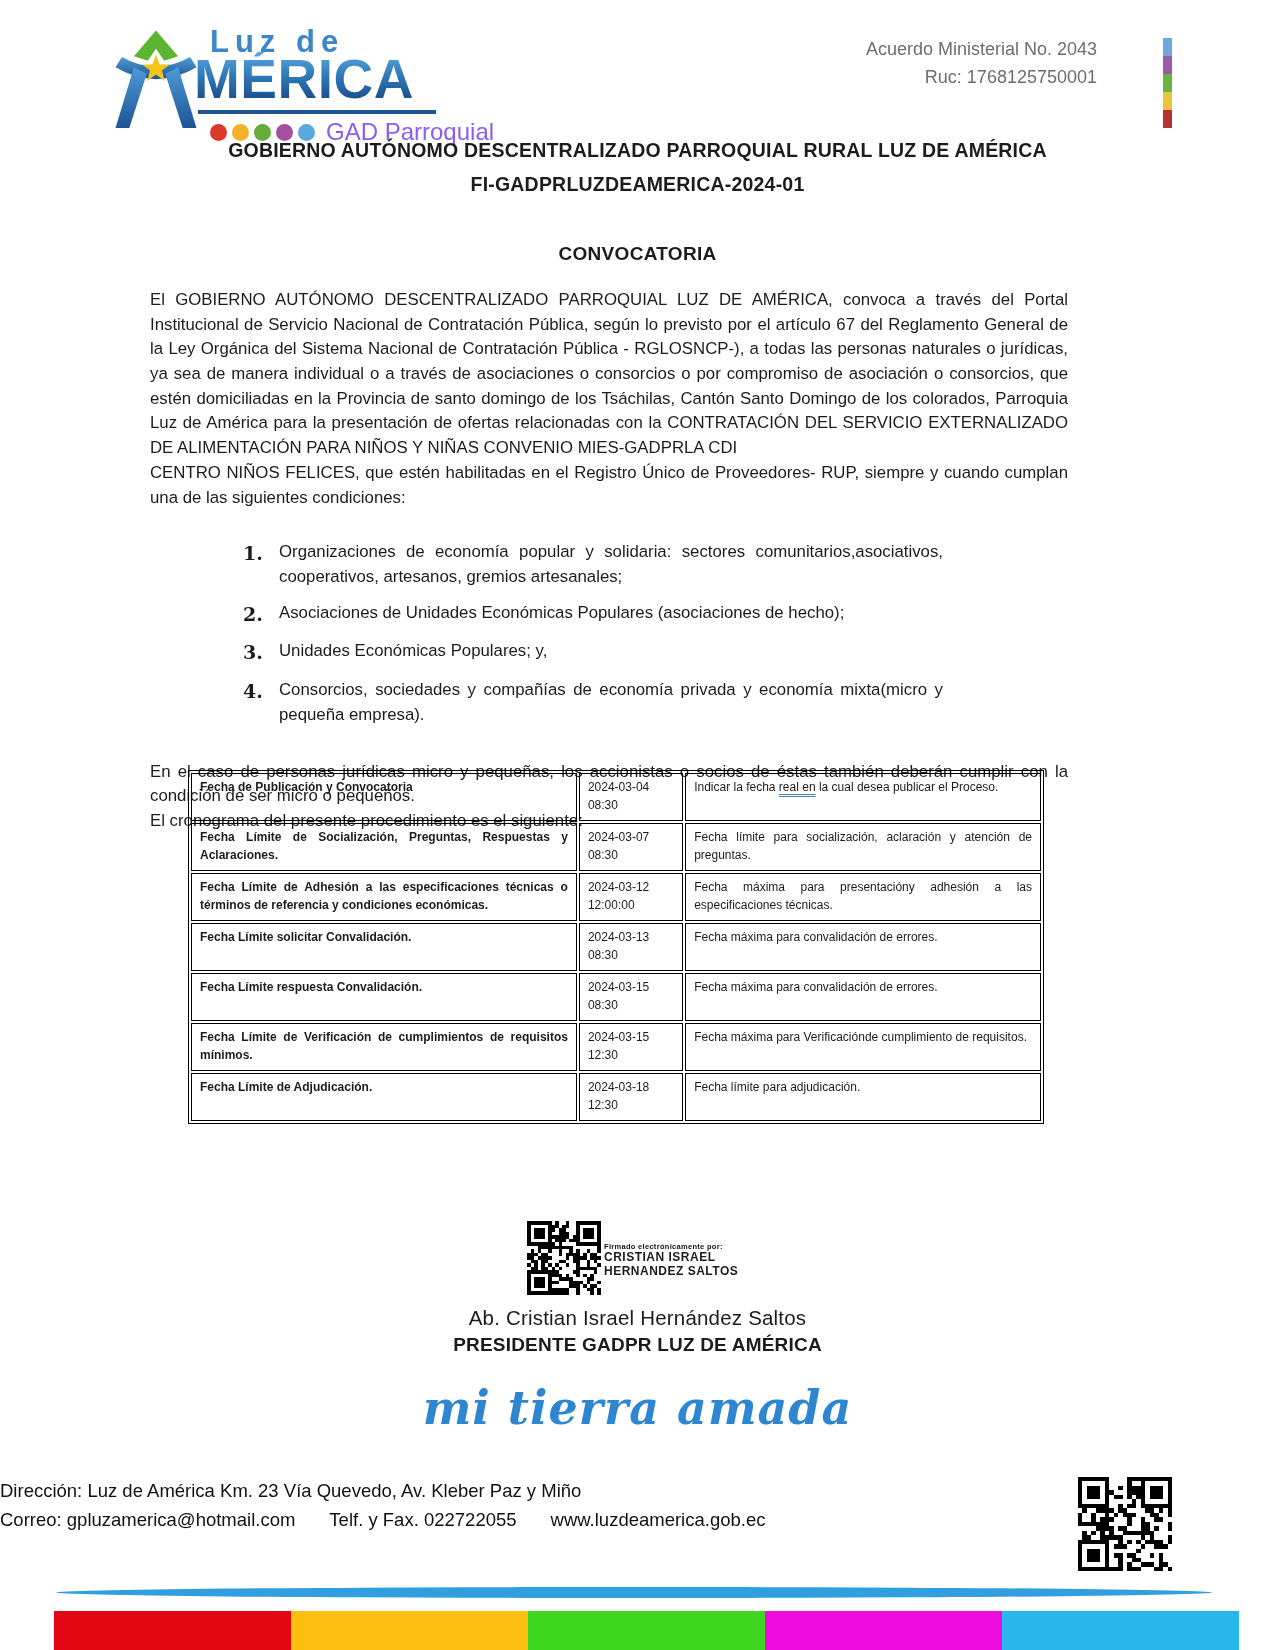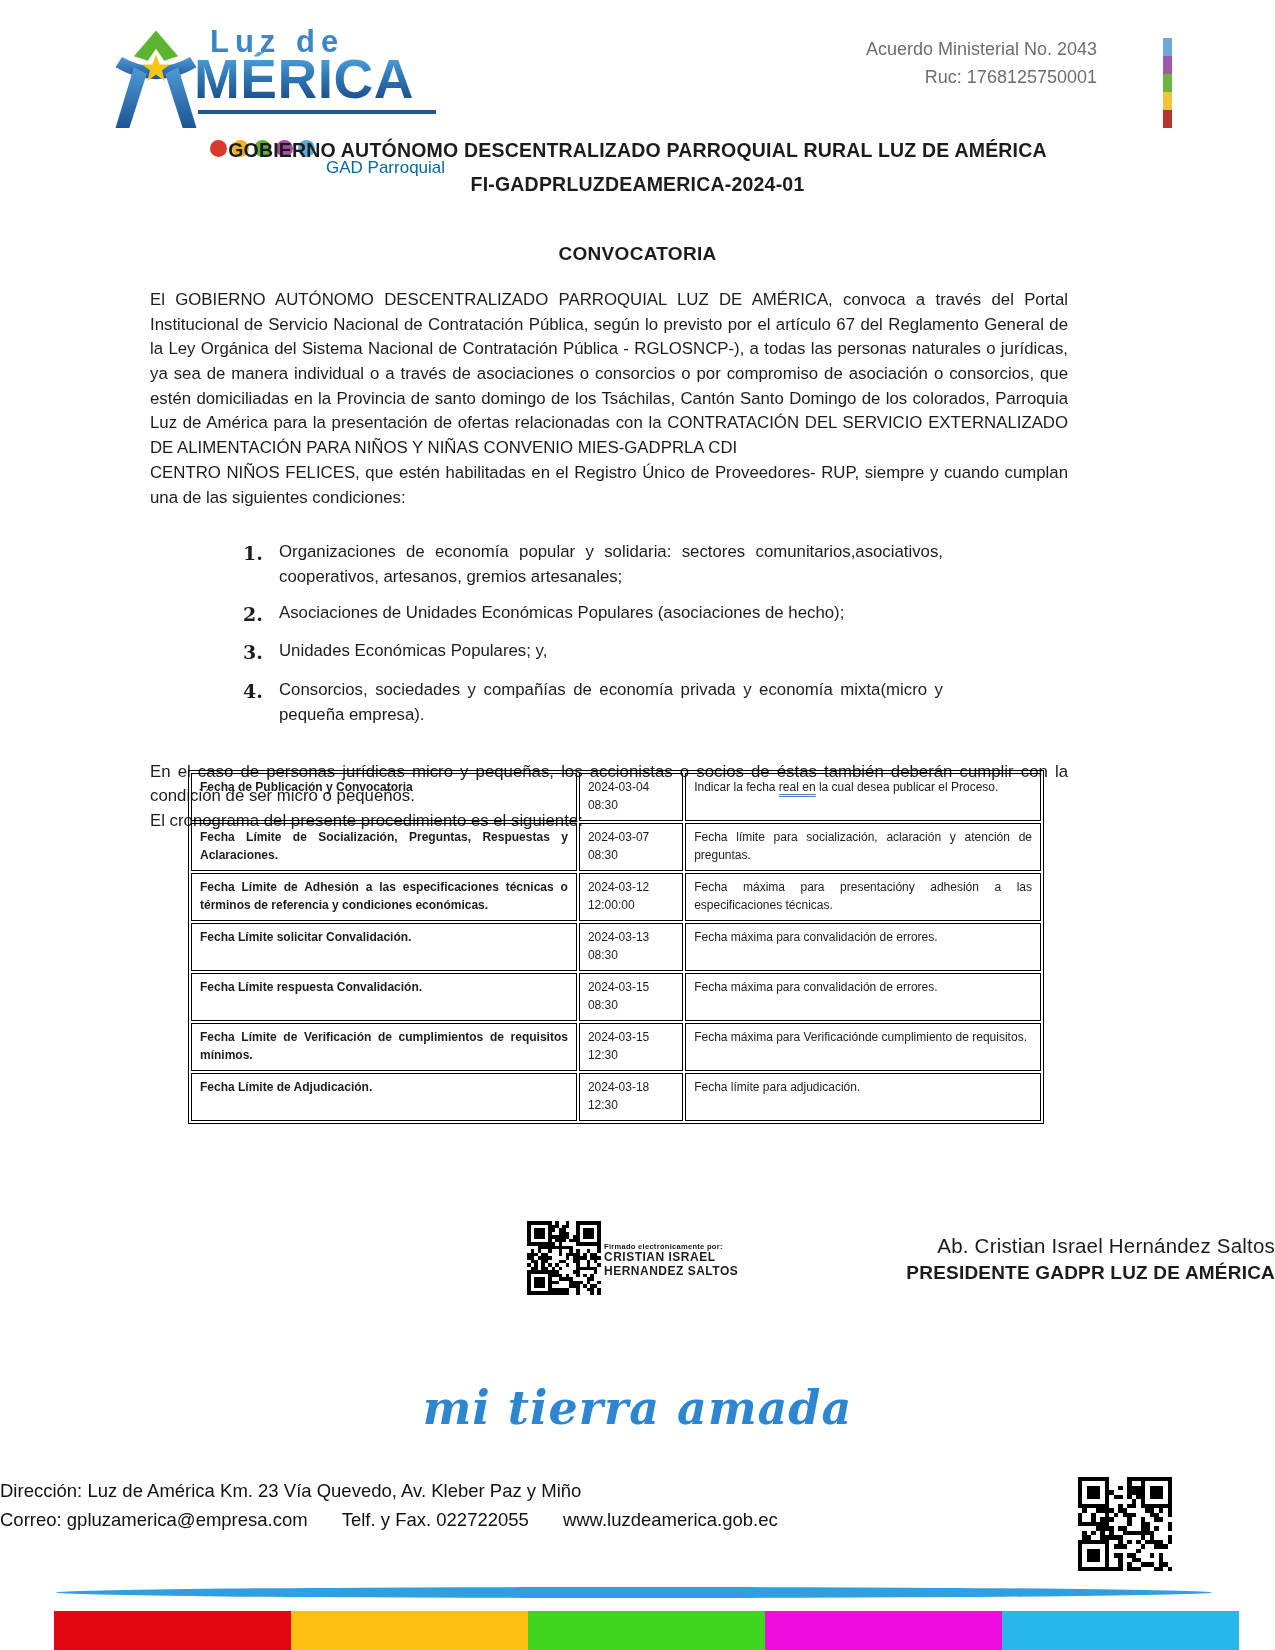--- a/index.html
+++ b/index.html
@@ -18,21 +18,21 @@
   .merica { position:absolute; left:84px; top:26px; font-size:55px; font-weight:800;
             letter-spacing:0.5px; color:#2160a5; line-height:1; }
   @supports ((-webkit-background-clip:text) or (background-clip:text)) {
     .merica { background:linear-gradient(180deg,#5aa9e0 0%,#2f77b6 45%,#16437e 100%);
               -webkit-background-clip:text; background-clip:text;
               -webkit-text-fill-color:transparent; }
   }
   .merica-bar { position:absolute; left:88px; top:84px; width:238px; height:4px; background:#1d5693; }
   .logo-bottom { position:absolute; left:100px; top:92px; display:flex; align-items:center; gap:5px; }
   .dot { width:17px; height:17px; border-radius:50%; display:inline-block; }
-  .gad { font-size:17px; color:#0369a1; margin-left:6px; white-space:nowrap;margin-top:40px; }
+  .gad { font-size:24px; color:#8b5cf6; margin-left:6px; white-space:nowrap; }
 
   .header-right { position:absolute; right:178px; top:36px; text-align:right;
                   color:#6d6e71; font-size:18px; line-height:1.55; }
   .side-strip { position:absolute; left:1163px; top:38px; width:9px; height:90px;
                 display:flex; flex-direction:column; }
   .side-strip > div { flex:1; }
 
   
   .doc-titles { position:absolute; left:0; top:134px; width:100%; text-align:center;
                 font-weight:bold; font-size:19.5px; line-height:1.72; letter-spacing:0.2px; }
@@ -62,21 +62,21 @@
   .u-real { text-decoration:underline double #4a7eb5; text-underline-offset:3px; }
 
   
   .stamp { position:absolute; left:527px; top:1221px; display:flex; }
   .stamp-qr { width:74px; height:74px; }
   .stamp-qr svg { width:100%; height:100%; }
   .stamp-text { margin-left:3px; margin-top:21px; }
   .stamp-label { font-size:7.5px; font-weight:bold; color:#111; letter-spacing:0.3px; }
   .stamp-name { font-family:Liberation Sans, sans-serif; font-weight:bold;
                 font-size:12px; line-height:1.15; letter-spacing:0.5px; }
-  .signer { position:absolute; left:0; top:1234px; width:100%; text-align:right; }
+  .signer { position:absolute; left:0; top:1306px; width:100%; text-align:center; }
   .signer-name { font-size:20.5px; letter-spacing:0.2px; }
   .signer-title { font-size:19px; font-weight:bold; margin-top:4px; letter-spacing:0.2px; }
 
   
   .slogan { position:absolute; left:0; top:1381px; width:100%; text-align:center;
             font-family:"DejaVu Serif", serif; font-style:italic; font-weight:bold;
             font-size:46px; color:#2e86d1; letter-spacing:1px; }
   .addr { position:absolute; left:0; top:1477px; width:100%; 
           font-size:18.5px; line-height:1.55; color:#111; }
   .addr .sp { display:inline-block; width:34px; }
@@ -408,21 +408,21 @@
   <div class="signer">
     <div class="signer-name">Ab.  Cristian Israel Hernández Saltos</div>
     <div class="signer-title">PRESIDENTE GADPR LUZ DE AMÉRICA</div>
   </div>
 
   <div class="slogan">mi tierra amada</div>
 
   <div class="addr">
     <div>Dirección: Luz de América Km. 23 Vía Quevedo, Av. Kleber Paz y Miño</div>
     <div>
-      <span>Correo: gpluzamerica@empresa.com</span><span class="sp"></span><span>Telf. y Fax. 022722055</span><span class="sp"></span><span>www.luzdeamerica.gob.ec</span>
+      <span>Correo: gpluzamerica@hotmail.com</span><span class="sp"></span><span>Telf. y Fax. 022722055</span><span class="sp"></span><span>www.luzdeamerica.gob.ec</span>
     </div>
   </div>
 
   <div class="footer-qr"><svg viewBox="0 0 21 21" xmlns="http://www.w3.org/2000/svg" shape-rendering="crispEdges">
         <g fill="#000">
           <rect x="11" y="0" width="1" height="1"></rect>
           <rect x="12" y="0" width="1" height="1"></rect>
           <rect x="13" y="0" width="1" height="1"></rect>
           <rect x="11" y="1" width="1" height="1"></rect>
           <rect x="9" y="2" width="1" height="1"></rect>

